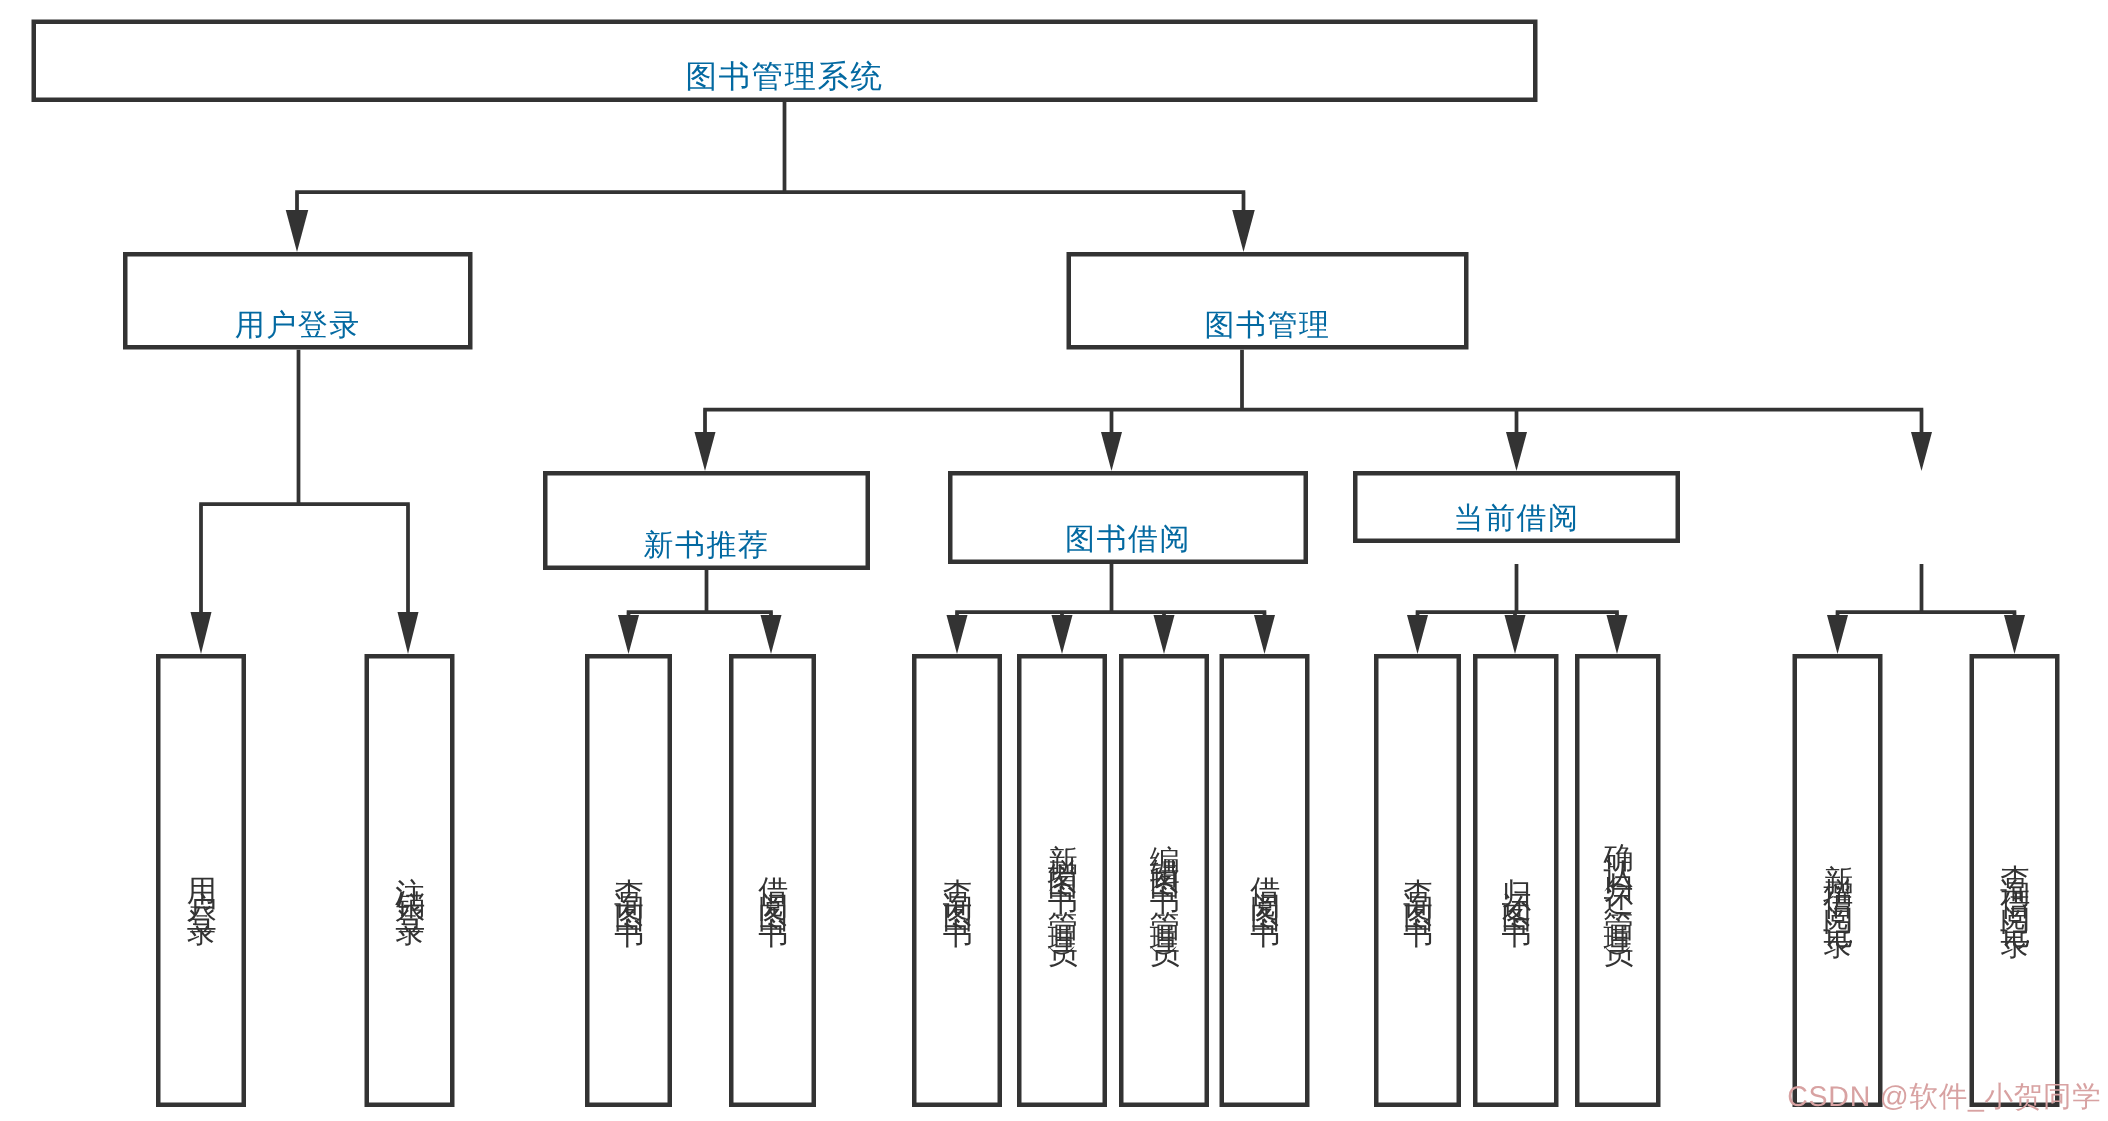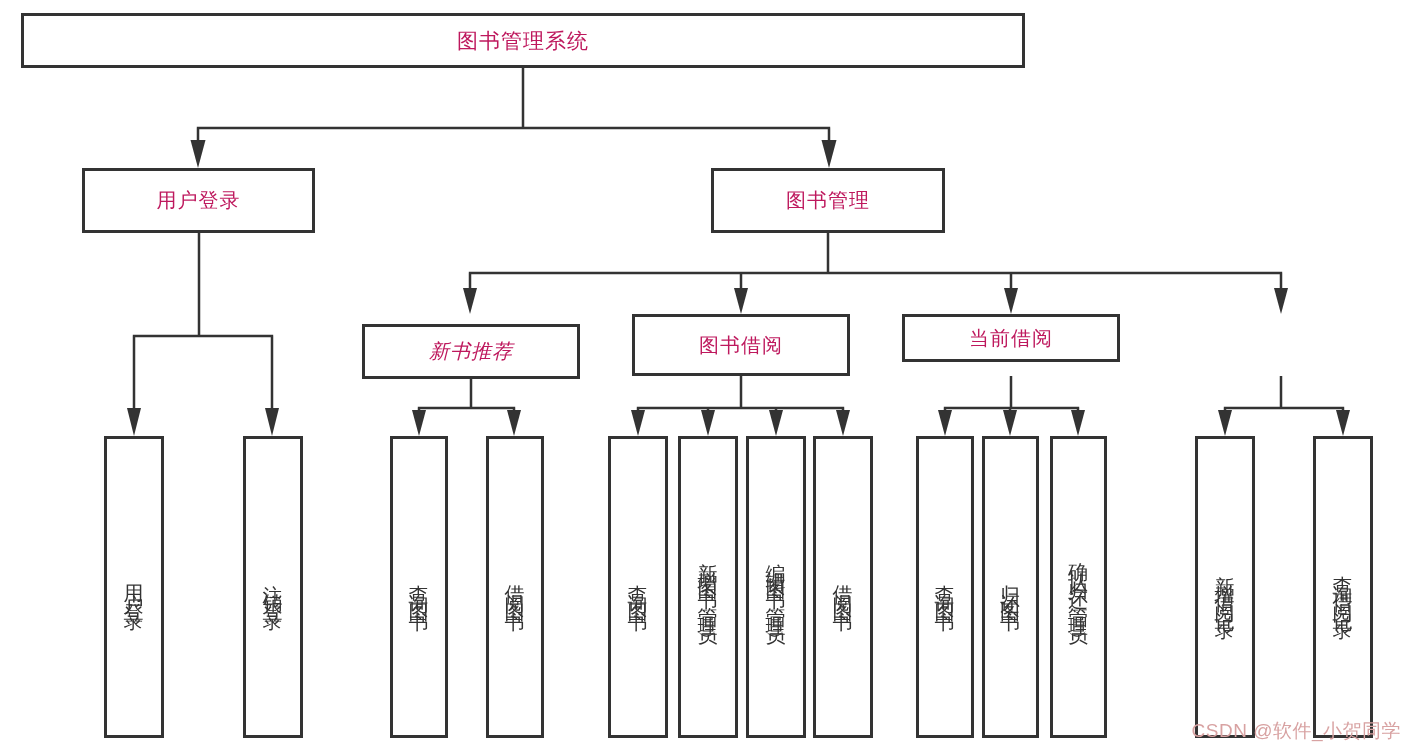--- a/index.html
+++ b/index.html
@@ -20,25 +20,25 @@
     left: 0; top: 0;
     width: 1405px;
     height: 747px;
   }
   .hbox {
     position: absolute;
     box-sizing: border-box;
     border: 3px solid #333333;
     background: #ffffff;
     display: flex;
-    align-items: center;
+    align-items: flex-end;
     justify-content: center;
     font-size: 20px;
     letter-spacing: 1px;
-    color: #be185d;
+    color: #0369a1;
   }
   .vbox {
     position: absolute;
     box-sizing: border-box;
     top: 436px;
     height: 302px;
     border: 3px solid #333333;
     background: #ffffff;
     display: flex;
     align-items: center;
@@ -49,23 +49,23 @@
     text-orientation: mixed;
     font-size: 20px;
     line-height: 1;
     letter-spacing: 9px;
     color: #333333;
     white-space: nowrap;
   }
   
   #n-root        { left: 21px;   top: 13px;  width: 1004px; height: 55px; font-size: 21px; }
   #n-user-login  { left: 82px;   top: 168px; width: 233px;  height: 65px; }
-  #n-book-mgmt   { left: 711px;  top: 168px; width: 234px;  height: 65px; }
-  #n-new-rec     { left: 362px;  top: 324px; width: 218px;  height: 55px; font-style: italic; }
-  #n-borrow      { left: 632px;  top: 314px; width: 218px;  height: 62px; }
+  #n-book-mgmt   { left: 711px;  top: 168px; width: 268px;  height: 65px; }
+  #n-new-rec     { left: 362px;  top: 314px; width: 218px;  height: 66px; }
+  #n-borrow      { left: 632px;  top: 314px; width: 240px;  height: 62px; }
   #n-current     { left: 902px;  top: 314px; width: 218px;  height: 48px; }
   #n-records     { left: 1172px; top: 314px; width: 218px;  height: 62px; }
   
   #l-a1 { left: 104px;  width: 60px; }
   #l-a2 { left: 243px;  width: 60px; }
   #l-b1 { left: 390px;  width: 58px; }
   #l-b2 { left: 486px;  width: 58px; }
   #l-c1 { left: 608px;  width: 60px; }
   #l-c2 { left: 678px;  width: 60px; }
   #l-c3 { left: 746px;  width: 60px; }

